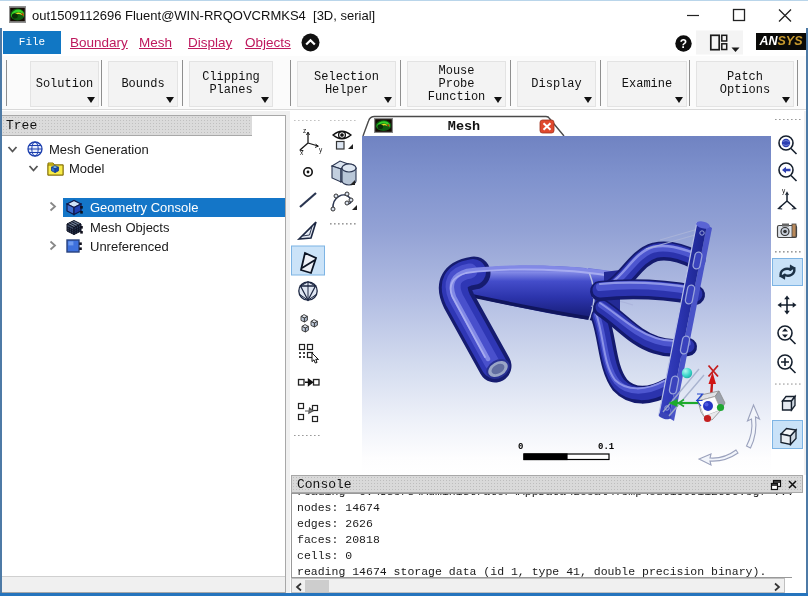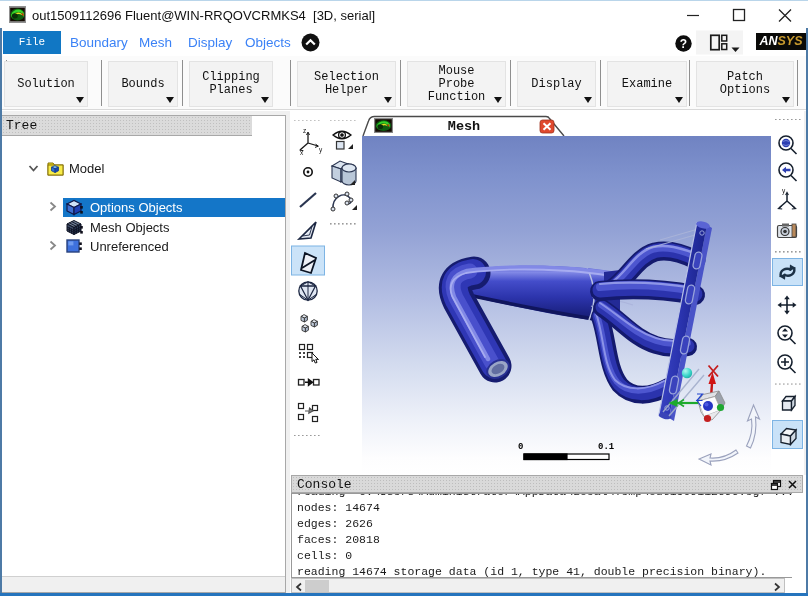--- a/index.html
+++ b/index.html
@@ -13,21 +13,21 @@
 #bt { position:absolute; left:0; top:0; height:1px; width:808px; background:#b9d5ea; z-index:50; }
 
 #titlebar { position:absolute; left:0; top:0; width:808px; height:30px; background:#fff; }
 #title-text { position:absolute; left:32px; top:8px; font-size:13px; color:#111; }
 #appicon { position:absolute; left:9px; top:6px; width:17px; height:17px; }
 .capbtn { position:absolute; top:0; width:46px; height:30px; color:#222; }
 
 #menubar { position:absolute; left:0; top:30px; width:808px; height:26px; background:#fff; }
 #filetab { position:absolute; left:3px; top:1px; width:58px; height:23px; background:#1177c4; color:#fff;
   font-family:"Liberation Mono", monospace; font-size:11px; text-align:center; line-height:23px; }
-.menuitem { position:absolute; top:0; height:26px; line-height:25px; font-size:13.5px; color:#3b82f6; }
+.menuitem { position:absolute; top:0; height:26px; line-height:25px; font-size:13.5px; color:#be185d;text-decoration:underline; }
 
 #toolbar { position:absolute; left:2px; top:56px; width:804px; height:54px; background:#fbfbfb; border-bottom:1px solid #d9d9d9; }
 .tbtn { position:absolute; top:5px; height:46px; background:#f3f3f3; border:1px solid #e3e3e3;
   font-family:"Liberation Mono", monospace; font-size:12px; color:#111; text-align:center;
   display:flex; align-items:center; justify-content:center; line-height:13px; }
 .tbtn .tri { position:absolute; right:3px; bottom:3px; width:0; height:0;
   border-left:4.5px solid transparent; border-right:4.5px solid transparent; border-top:6px solid #111; }
 .tsep { position:absolute; top:4px; height:46px; width:1px; background:#8f8f8f; }
 
 #main { position:absolute; left:2px; top:111px; width:804px; height:482px; background:#f0f0f0; }
@@ -114,21 +114,21 @@
       <rect x="25.8" y="13.8" width="4.9" height="5.7" stroke="#1a1a1a" stroke-width="1.5" fill="none"></rect>
       <path d="M35.5 17.5 h8 l-4 4.5 z" fill="#1a1a1a"></path>
     </svg>
     <div style="position:absolute;left:756px;top:3px;width:50px;height:17px;background:#0a0a08;color:#fff;
          font-size:12.5px;font-weight:bold;font-style:italic;text-align:center;line-height:17px;">
          AN<span style="color:#c89a2e">SYS</span></div>
   </div>
 
   <div id="toolbar">
     <div class="tsep" style="left:4px"></div>
-    <div class="tbtn" style="left:2px; width:84px;">Solution<div class="tri"></div></div>
+    <div class="tbtn" style="left:28px; width:69px;">Solution<div class="tri"></div></div>
     <div class="tsep" style="left:99px"></div>
     <div class="tbtn" style="left:106px; width:70px;">Bounds<div class="tri"></div></div>
     <div class="tsep" style="left:180px"></div>
     <div class="tbtn" style="left:187px; width:84px;">Clipping<br>Planes<div class="tri"></div></div>
     <div class="tsep" style="left:288px"></div>
     <div class="tbtn" style="left:295px; width:99px;">Selection<br>Helper<div class="tri"></div></div>
     <div class="tsep" style="left:398px"></div>
     <div class="tbtn" style="left:405px; width:99px;">Mouse<br>Probe<br>Function<div class="tri"></div></div>
     <div class="tsep" style="left:508px"></div>
     <div class="tbtn" style="left:515px; width:79px;">Display<div class="tri"></div></div>
@@ -139,20 +139,31 @@
     <div class="tsep" style="left:795px"></div>
   </div>
 
   <div id="main">
     <div id="treepanel">
       <div id="treehead">
           <span>Tree</span>
         </div>
       <div id="treebody">
 
+        <div class="trow" style="top:3px">
+          <svg class="chev" style="left:5px;top:4px" viewBox="0 0 11 11">
+              <path d="M1.5 3 L5.5 7.5 L9.5 3" stroke="#555" stroke-width="1.8" fill="none"></path>
+            </svg>
+          <svg style="position:absolute;left:25px;top:1px" width="16" height="16" viewBox="0 0 16 16">
+            <circle cx="8" cy="8" r="7" fill="#e8eefc" stroke="#1c3fae" stroke-width="1.3"></circle>
+            <ellipse cx="8" cy="8" rx="3.2" ry="7" fill="none" stroke="#1c3fae" stroke-width="1"></ellipse>
+            <path d="M1 8 h14 M2.1 4.5 h11.8 M2.1 11.5 h11.8" stroke="#1c3fae" stroke-width="1" fill="none"></path>
+          </svg>
+          <div class="lbl" style="left:47px">Mesh Generation</div>
+        </div>
 
         <div class="trow" style="top:22px">
           <svg class="chev" style="left:26px;top:4px" viewBox="0 0 11 11">
               <path d="M1.5 3 L5.5 7.5 L9.5 3" stroke="#555" stroke-width="1.8" fill="none"></path>
             </svg>
           <svg style="position:absolute;left:45px;top:1px" width="17" height="16" viewBox="0 0 17 16">
             <path d="M1 3 h5 l1.5 2 H16 v10 H1 z" fill="#f3e11c" stroke="#857006" stroke-width="1"></path>
             <rect x="1" y="5" width="15" height="10" fill="#f8ec49" stroke="#857006" stroke-width="1"></rect>
             <g transform="translate(4.5,5)">
                 <path d="M0 2.2 L3.4 0.6 L7 2.2 L3.6 3.8 Z" fill="#7ab7e8" stroke="#123a8a" stroke-width="0.8"></path>
@@ -169,21 +180,21 @@
           <svg class="chev" style="left:45px;top:3.5px" viewBox="0 0 11 11">
               <path d="M3.5 1.5 L8 5.5 L3.5 9.5" stroke="#888" stroke-width="1.8" fill="none"></path>
             </svg>
           <svg style="position:absolute;left:64px;top:1px" width="17" height="17" viewBox="0 0 17 17">
             <path d="M1 5 L8 1.5 L15 5 L8 8.5 Z" fill="#cfe2f7" stroke="#10194a" stroke-width="1.2"></path>
             <path d="M1 5 L8 8.5 L8 15.5 L1 12 Z" fill="#3f6fd0" stroke="#10194a" stroke-width="1.2"></path>
             <path d="M15 5 L8 8.5 L8 15.5 L15 12 Z" fill="#1d3fb4" stroke="#10194a" stroke-width="1.2"></path>
             <rect x="14.2" y="7" width="2.6" height="2.6" fill="#10101c"></rect>
               <rect x="14.2" y="12" width="2.6" height="2.6" fill="#10101c"></rect>
           </svg>
-          <div class="lbl" style="left:88px;color:#fff">Options Objects</div>
+          <div class="lbl" style="left:88px;color:#fff">Geometry Console</div>
         </div>
 
         <div class="trow" style="top:80.5px">
           <svg style="position:absolute;left:64px;top:1px" width="17" height="17" viewBox="0 0 17 17">
             <path d="M1 5 L8 1.5 L15 5 L8 8.5 Z" fill="#6f7f96" stroke="#0c1020" stroke-width="1"></path>
             <path d="M1 5 L8 8.5 L8 15.5 L1 12 Z" fill="#3c4b66" stroke="#0c1020" stroke-width="1"></path>
             <path d="M15 5 L8 8.5 L8 15.5 L15 12 Z" fill="#273752" stroke="#0c1020" stroke-width="1"></path>
             <path d="M3.3 3.8 L10.3 7.3 M5.6 2.6 L12.6 6.1 M1 8 L8 11.5 M1 10 L8 13.5 M15 8 L8 11.5 M15 10 L8 13.5 M10.3 7.3 L10.3 14.3 M12.6 6.2 L12.6 13.2 M5.6 9.4 L5.6 14.4 M3.3 8.2 L3.3 13.2" stroke="#0c1020" stroke-width="0.9" fill="none"></path>
             <rect x="14.2" y="7" width="2.6" height="2.6" fill="#10101c"></rect>
               <rect x="14.2" y="12" width="2.6" height="2.6" fill="#10101c"></rect>

